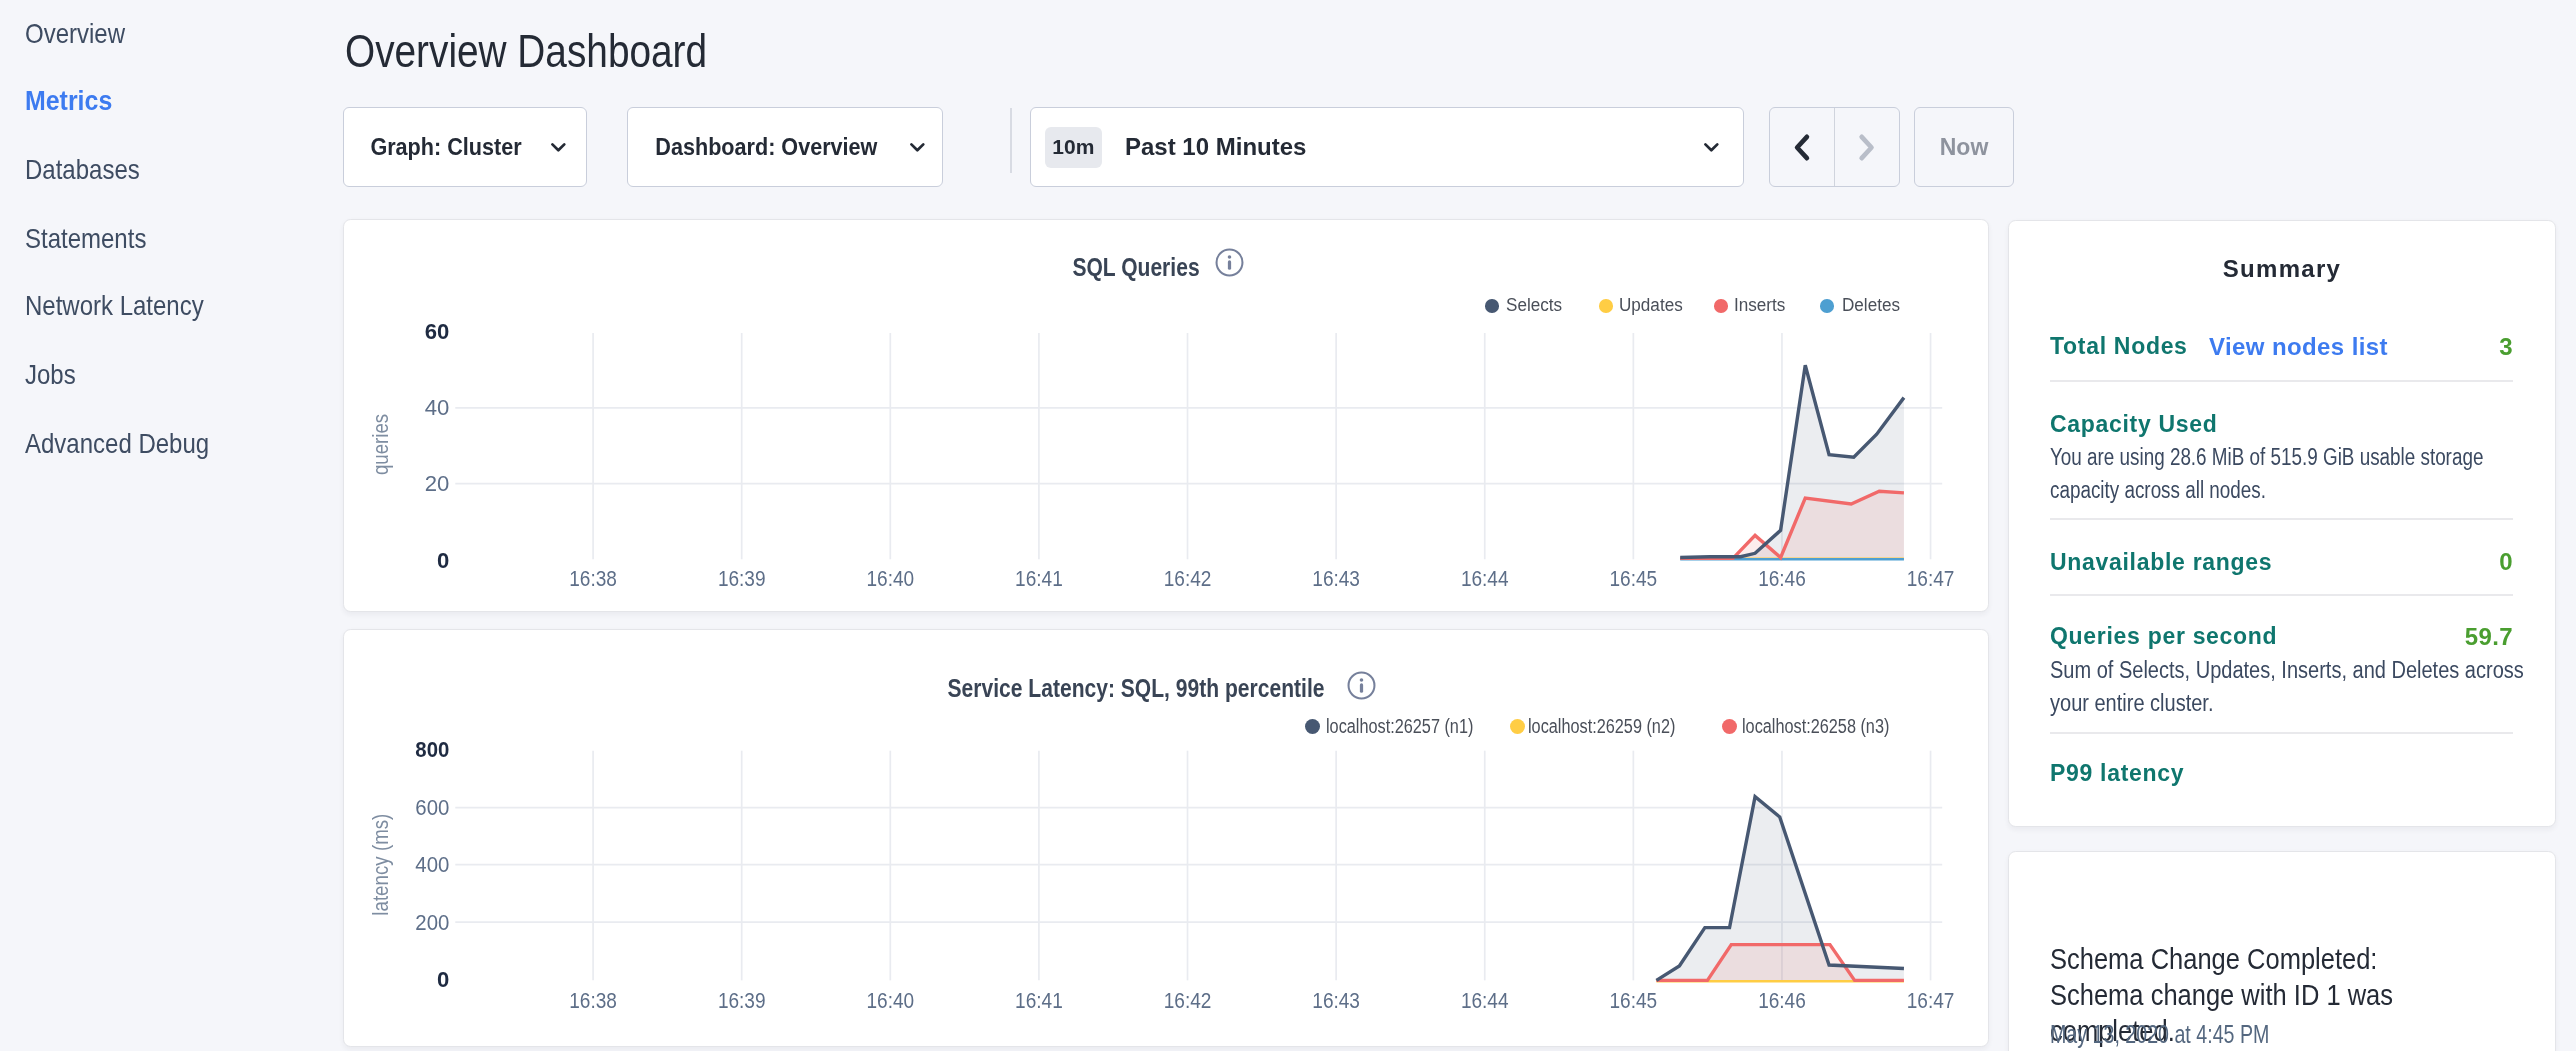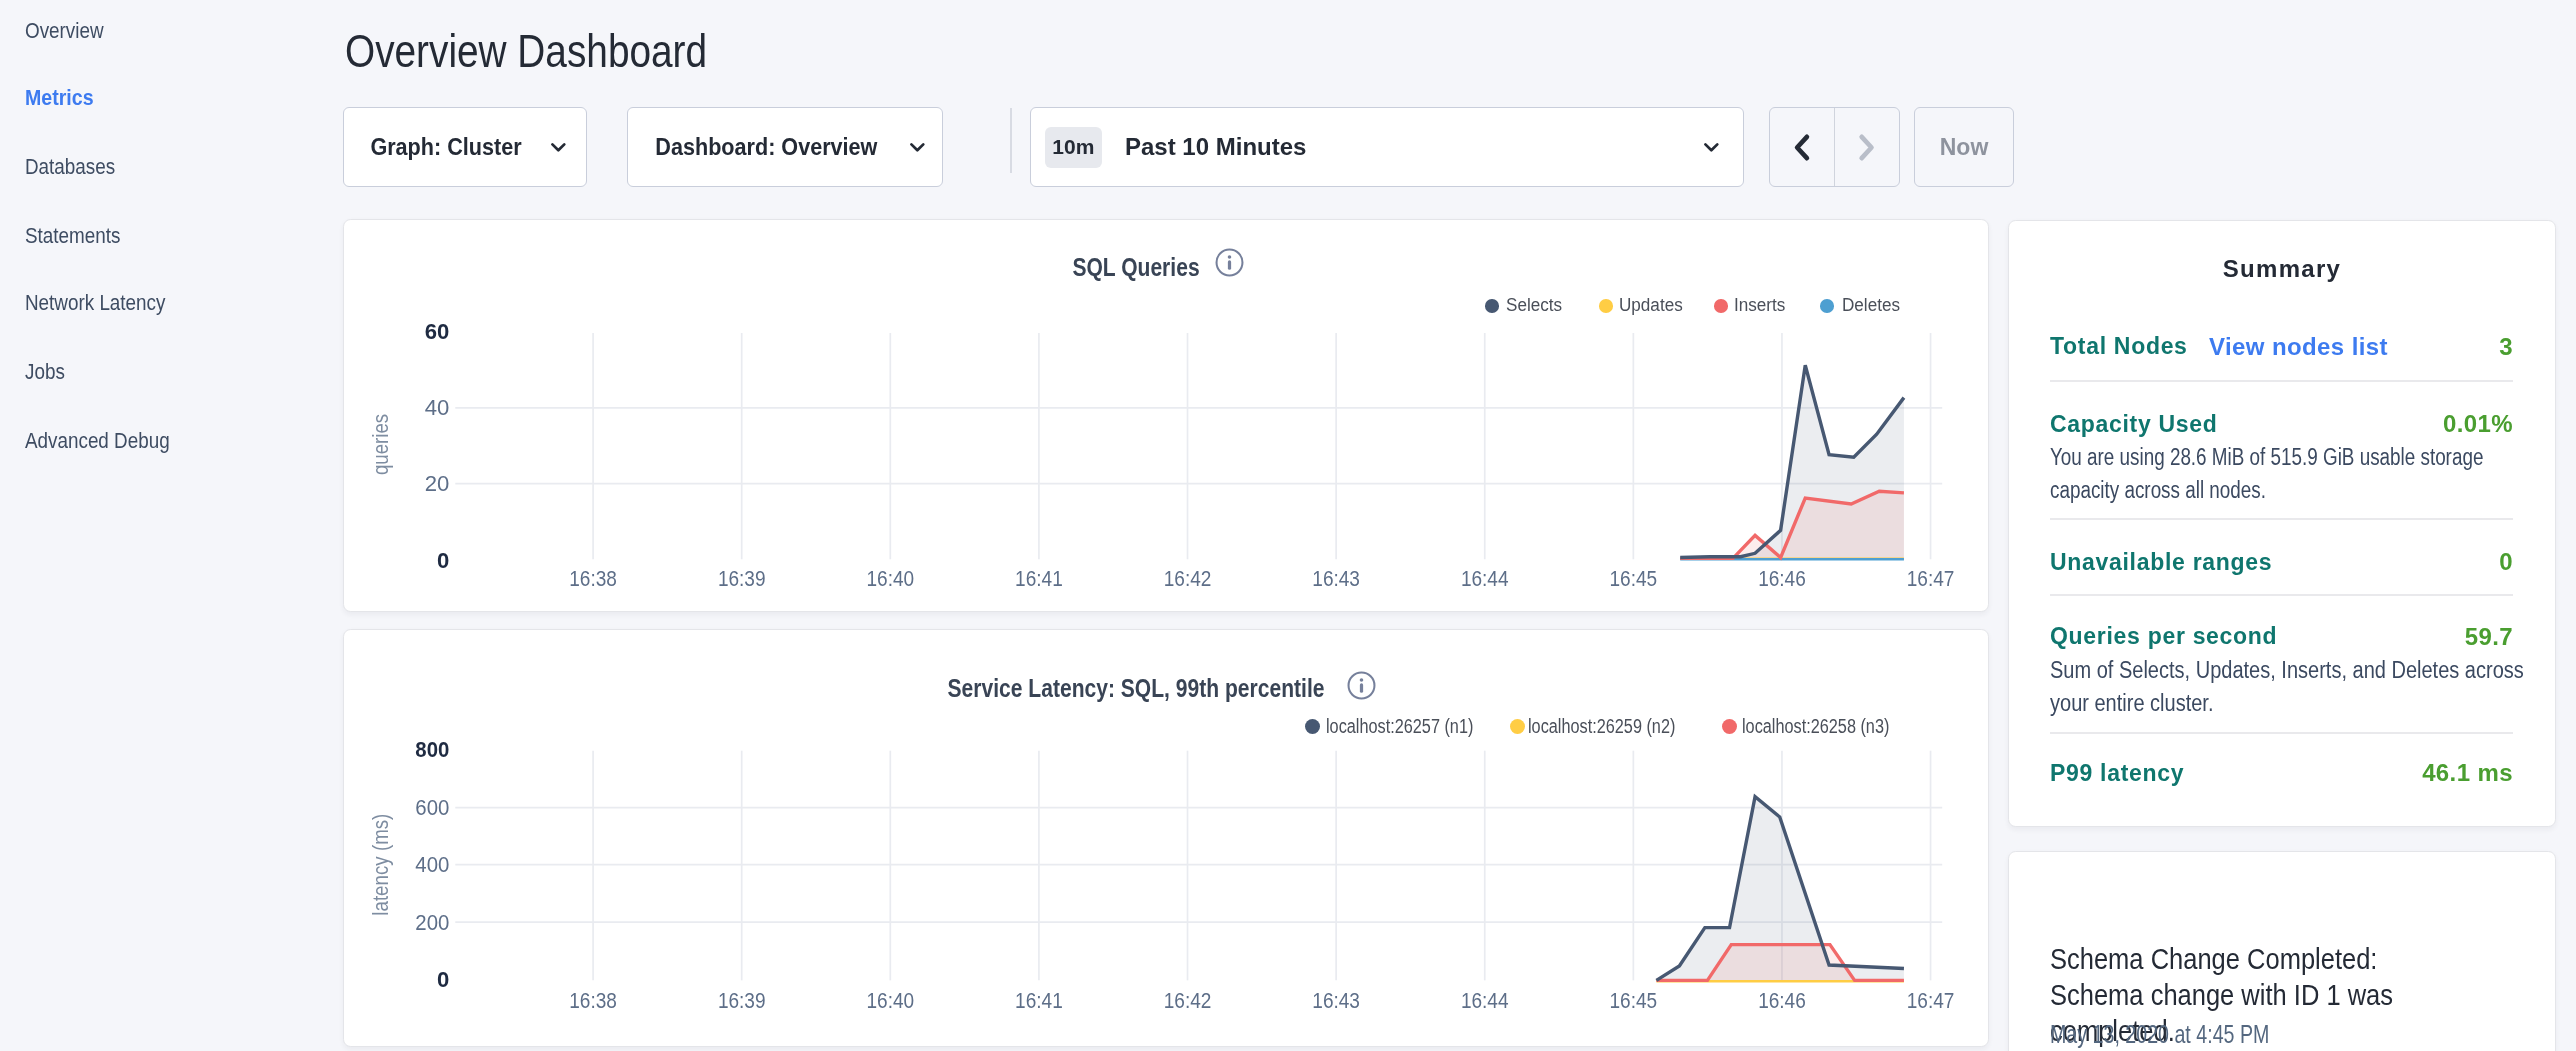--- a/index.html
+++ b/index.html
@@ -2,21 +2,21 @@
 <html style="font-size:13.6px"><head>
 <meta charset="utf-8">
 <style>
   * { margin:0; padding:0; box-sizing:border-box; }
   html,body { width:2576px; height:1051px; overflow:hidden; }
   body { font-family:"Liberation Sans", sans-serif; background:#f5f6fa; color:#242a35; }
   #page { position:relative; width:2576px; height:1051px; }
   .abs { position:absolute; }
   .sx { display:inline-block; transform-origin:0 50%; white-space:nowrap; }
   
-  .nav { position:absolute; left:25px; font-size:22px; color:#3e4c62; }
+  .nav { position:absolute; left:25px; font-size:28px; color:#3e4c62; }
   .nav .sx { transform:scaleX(0.857); }
   .nav.active { color:#3d7bf0; font-weight:bold; }
   .nav.active .sx { transform:scaleX(0.89); }
   
   #title { position:absolute; left:345px; top:23px; font-size:47px; font-weight:400; color:#242a35; }
   #title .sx { transform:scaleX(0.825); }
   
   .btn { position:absolute; top:107px; height:80px; background:#fff; border:1.7px solid #c9cedb; border-radius:6px; display:flex; align-items:center; justify-content:center; font-weight:bold; font-size:24px; color:#242a35; }
   .btn .sx { transform:scaleX(0.9); transform-origin:50% 50%; }
   .btn.ghost { background:transparent; }
@@ -204,31 +204,29 @@
     </g>
   </svg>
 
   <div class="card" style="left:2008px; top:220px; width:548px; height:607px;"></div>
   <div class="ptitle" style="left:2008px; top:255px;">Summary</div>
   <div class="abs srow-h" style="left:2050px; top:333px;">Total Nodes</div>
   <div class="abs" style="left:2209px; top:333px; font-size:24px; font-weight:bold; color:#3d7bf0; letter-spacing:0.4px;">View nodes list</div>
   <div class="abs sval" style="left:2050px; top:333px; width:463px; text-align:right;">3</div>
   <div class="sdiv" style="top:380px;"></div>
   <div class="abs srow-h" style="left:2050px; top:411px;">Capacity Used</div>
-  <div class="abs sval" style="left:2050px; top:410px; width:463px; text-align:right;">0.01%</div>
   <div class="abs sdesc" style="left:2050px; top:441px; width:544px;"><span class="sxb">You are using 28.6 MiB of 515.9 GiB usable storage capacity across all nodes.</span></div>
   <div class="sdiv" style="top:518px;"></div>
   <div class="abs srow-h" style="left:2050px; top:549px;">Unavailable ranges</div>
   <div class="abs sval" style="left:2050px; top:548px; width:463px; text-align:right;">0</div>
   <div class="sdiv" style="top:594px;"></div>
   <div class="abs srow-h" style="left:2050px; top:623px;">Queries per second</div>
   <div class="abs sval" style="left:2050px; top:623px; width:463px; text-align:right;">59.7</div>
   <div class="abs sdesc" style="left:2050px; top:654px; width:561px;"><span class="sxb" style="transform:scaleX(0.87);">Sum of Selects, Updates, Inserts, and Deletes across your entire cluster.</span></div>
   <div class="sdiv" style="top:732px;"></div>
   <div class="abs srow-h" style="left:2050px; top:760px;">P99 latency</div>
-  <div class="abs sval" style="left:2050px; top:759px; width:463px; text-align:right;">46.1 ms</div>
 
   <div class="card" style="left:2008px; top:851px; width:548px; height:255px;"></div>
   <div class="abs" style="left:2050px; top:941px; width:476px; font-size:30px; color:#242a35; line-height:36px;"><span class="sxb" style="display:inline-block; transform:scaleX(0.85); transform-origin:0 0;">Schema Change Completed: Schema change with ID 1 was completed.</span></div>
   <div class="abs" style="left:2050px; top:1020px; font-size:25.5px; color:#54677f;"><span class="sx" style="transform:scaleX(0.77);">May 13, 2020 at 4:45 PM</span></div>
 
 </div>
 
 
 </body></html>

